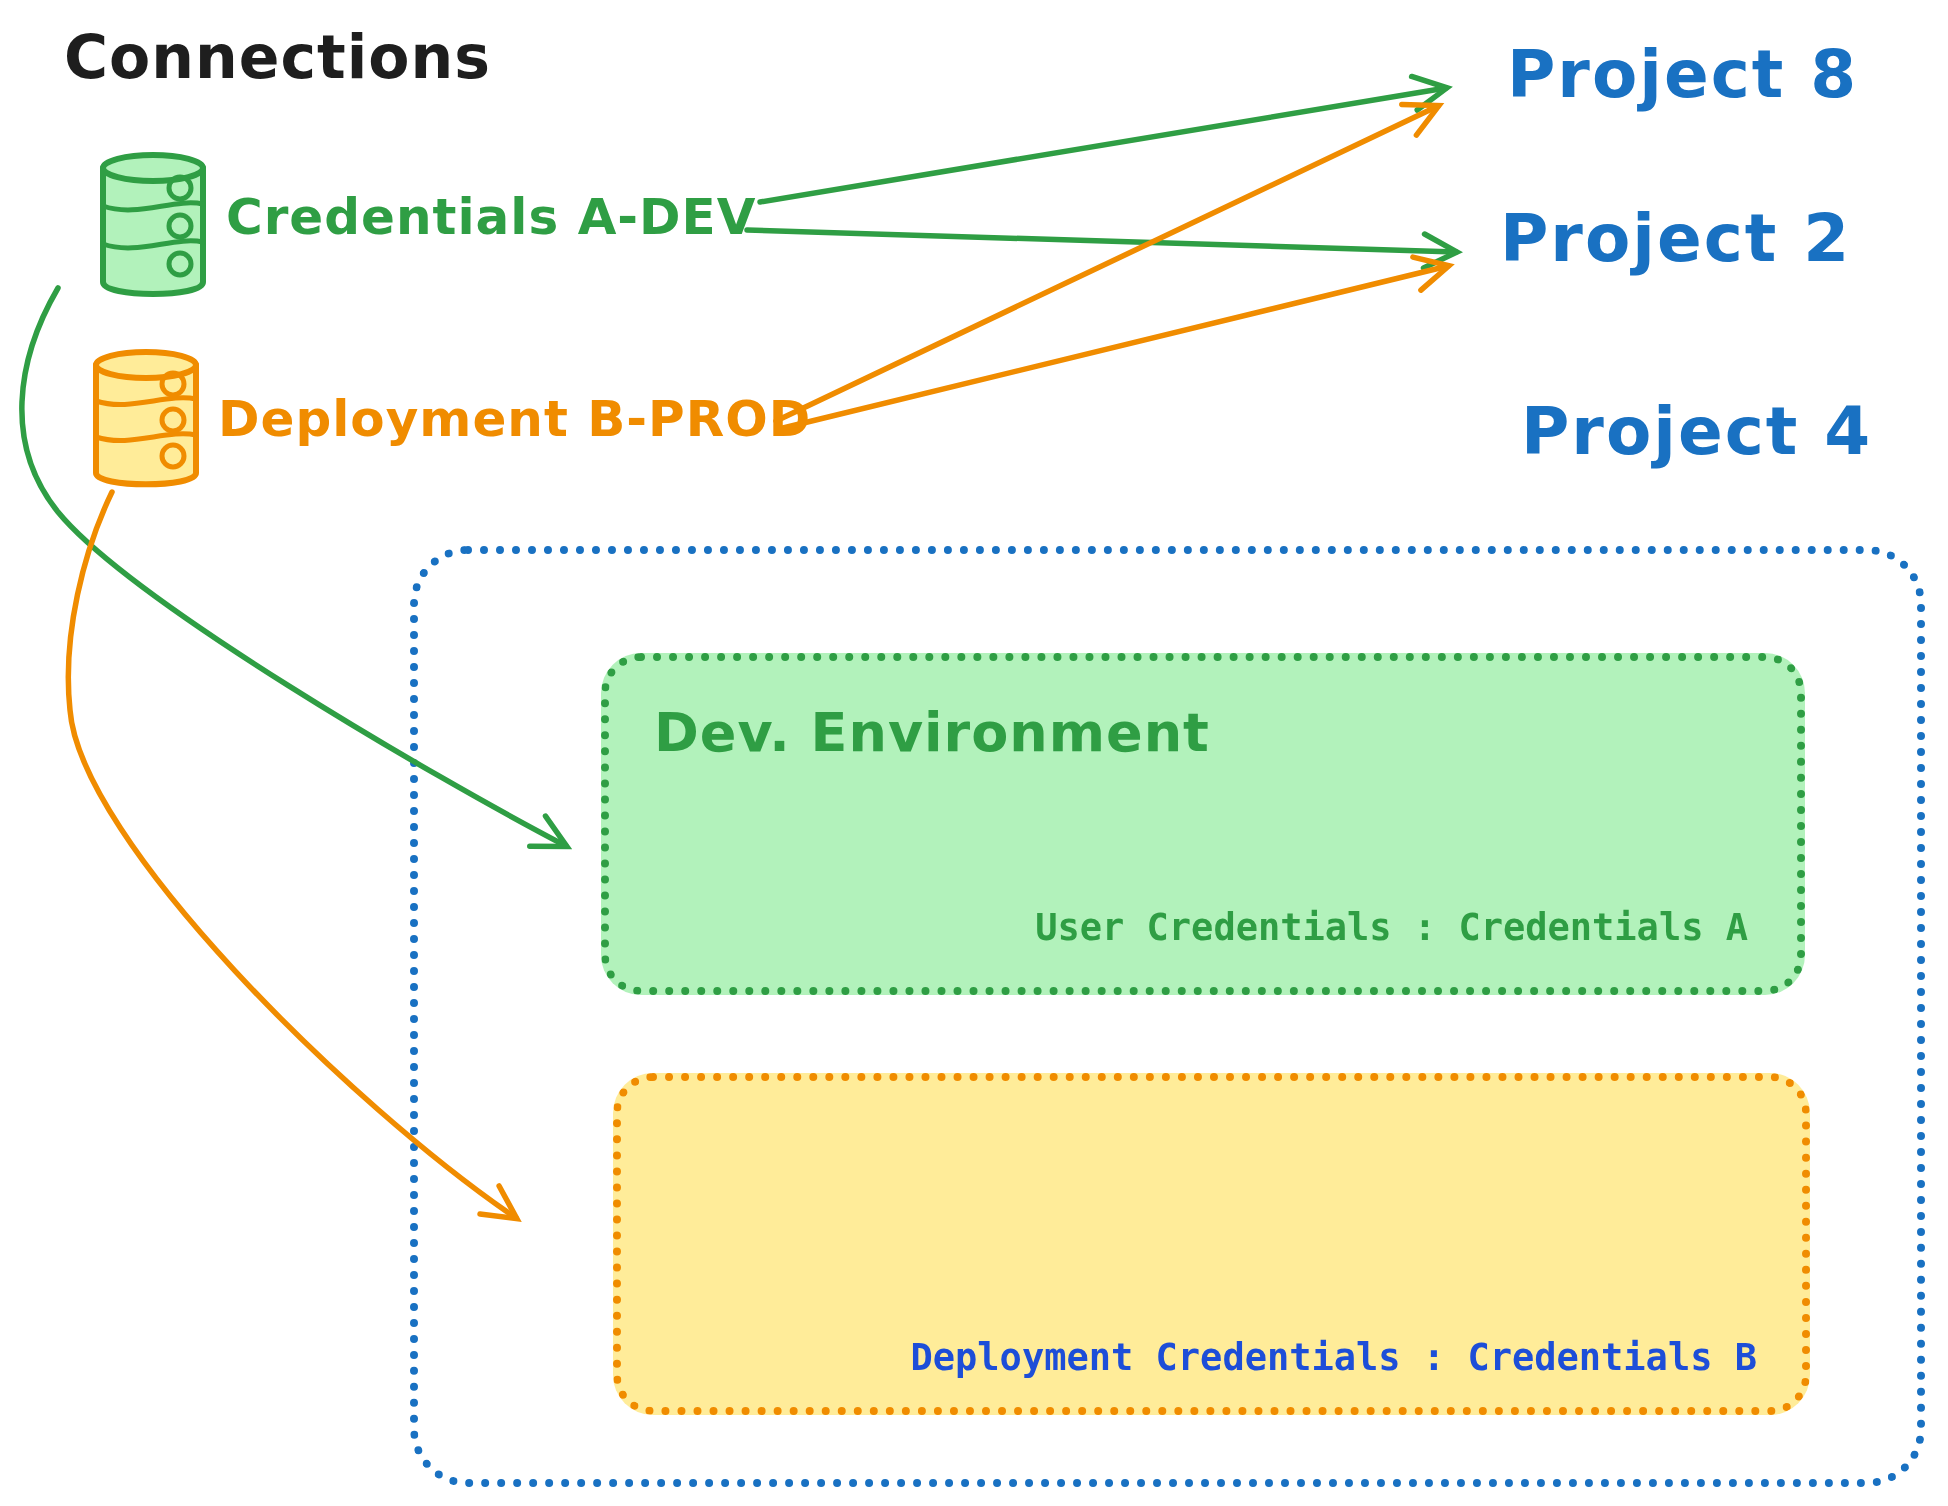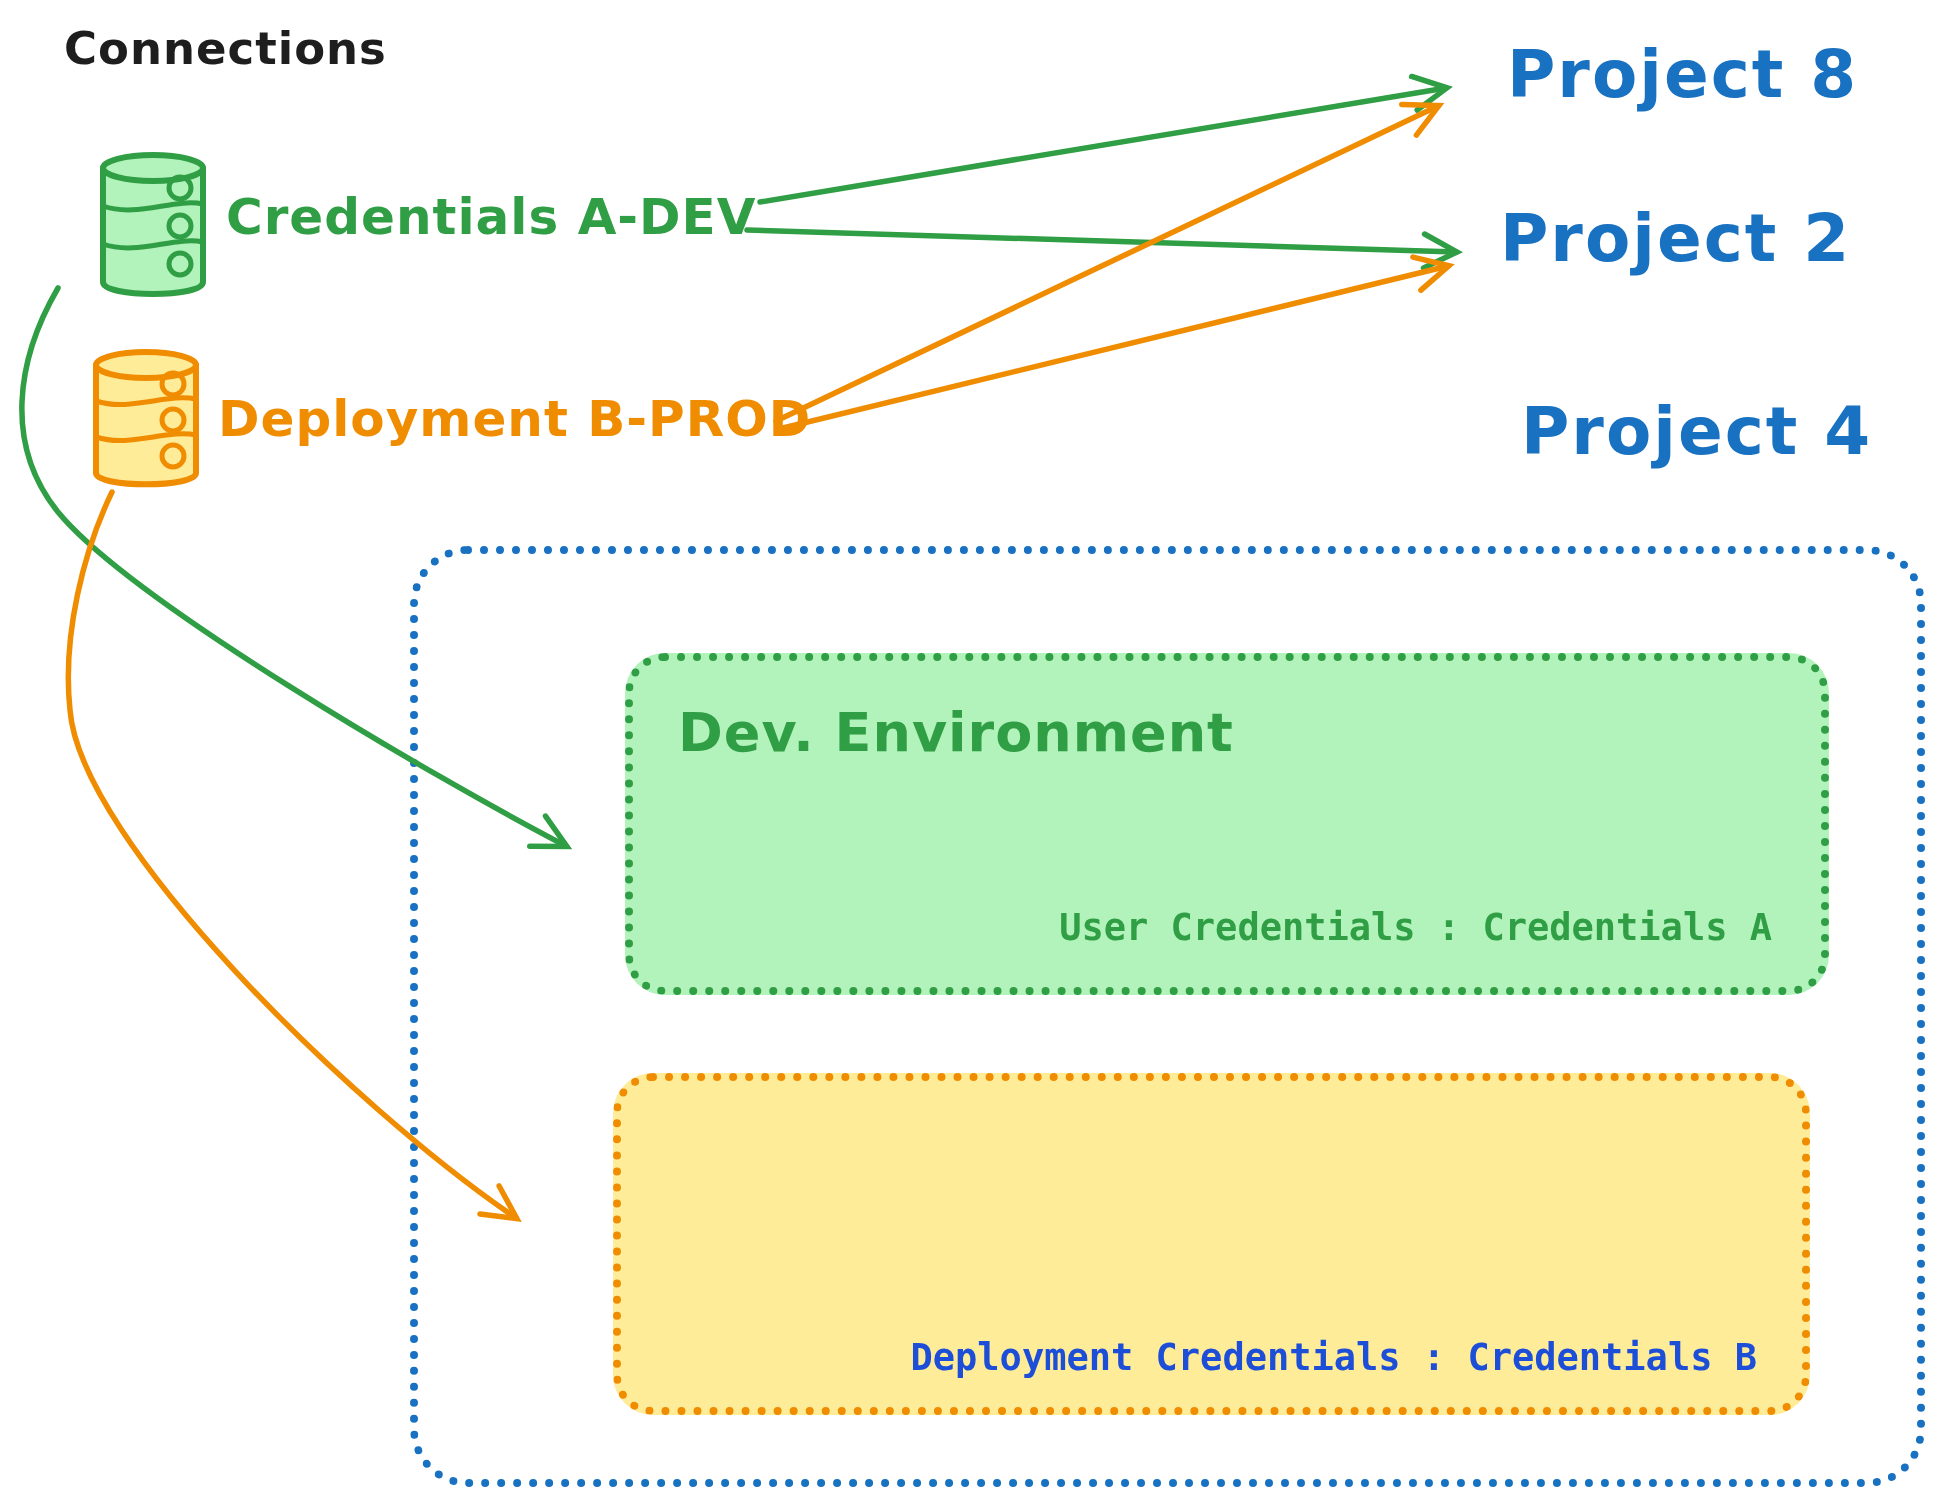--- a/index.html
+++ b/index.html
@@ -7,21 +7,21 @@
     position: relative;
     width: 1948px;
     height: 1506px;
     background: #ffffff;
     overflow: hidden;
     font-family: "DejaVu Sans", sans-serif;
   }
   .abs { position: absolute; }
   #diagram-title {
     left: 64px; top: 22px;
-    font-size: 45px; font-weight: 700;
+    font-size: 60px; font-weight: 700;
     color: #1e1e1e; letter-spacing: 1px;
   }
   .conn-label {
     font-size: 50px; font-weight: 600; letter-spacing: 1px; white-space: nowrap;
   }
   #conn-a-dev-label  { left: 226px; top: 188px; color: #2f9e44; }
   #conn-b-prod-label { left: 218px; top: 390px; color: #f08c00; }
   .project-label {
     font-size: 66px; font-weight: 600; letter-spacing: 2px;
     color: #1971c2; white-space: nowrap;
@@ -36,21 +36,21 @@
     border: 8px dotted #1971c2;
     border-radius: 58px;
     box-sizing: border-box;
   }
   .env-box {
     position: absolute;
     box-sizing: border-box;
     border-radius: 40px;
   }
   #dev-env-box {
-    left: 207px; top: 99px;
+    left: 183px; top: 99px;
     width: 1204px; height: 342px;
     background: #b2f2bb;
     border: 8px dotted #2f9e44;
   }
   #prod-env-box {
     left: 195px; top: 519px;
     width: 1197px; height: 342px;
     background: #ffec99;
     border: 8px dotted #f08c00;
   }

